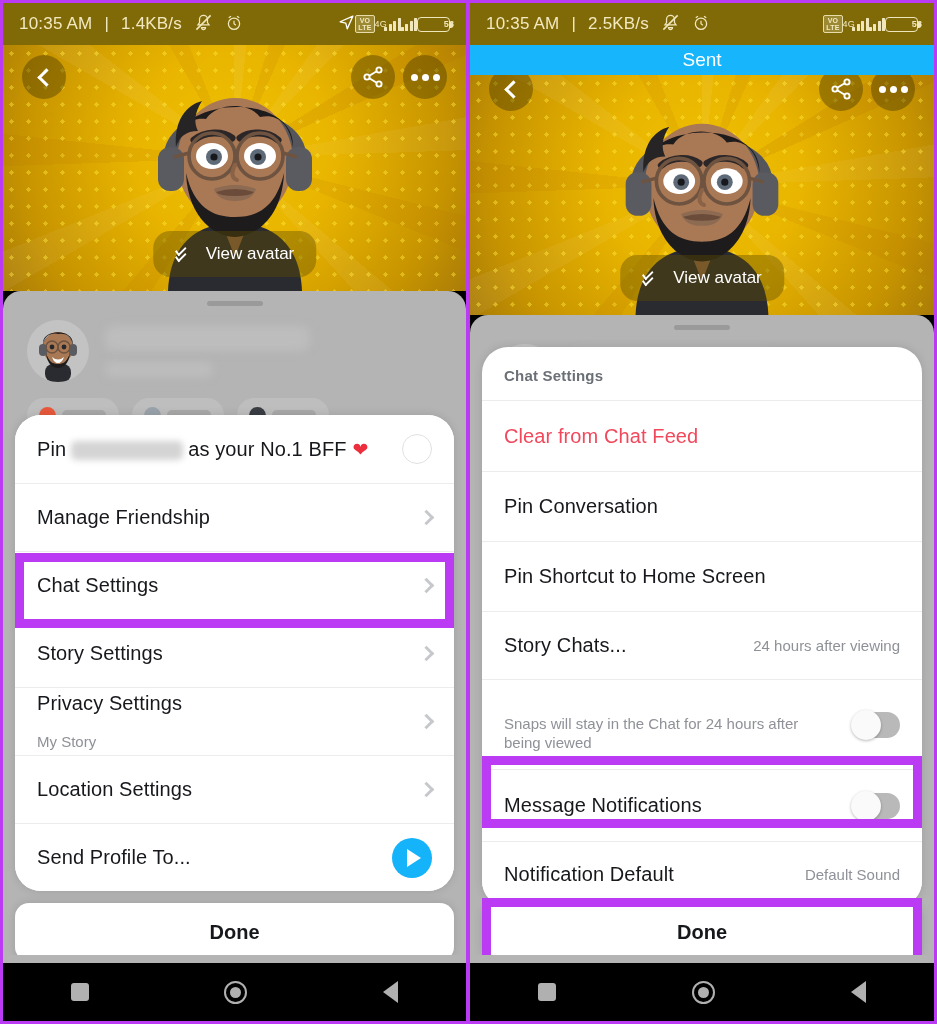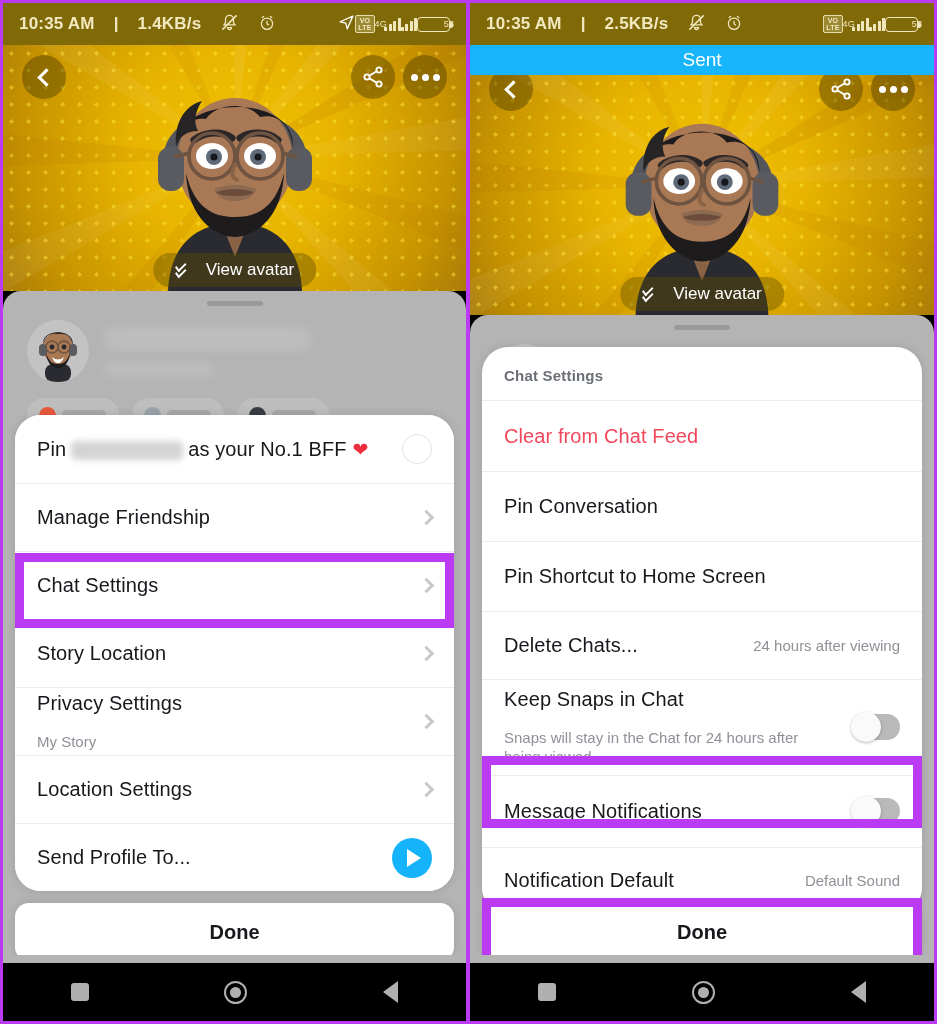--- a/index.html
+++ b/index.html
@@ -36,21 +36,21 @@
     background: #806a08;
     color: #f2e9c0;
     display: flex;
     align-items: center;
     justify-content: space-between;
     padding: 0 16px;
     font-size: 17px;
     letter-spacing: .2px;
     z-index: 40;
   }
-  .sb-left { display: flex; align-items: center; gap: 19px; white-space: nowrap; font-weight: bold; }
+  .sb-left { display: flex; align-items: center; gap: 12px; white-space: nowrap; }
   .sb-right { display: flex; align-items: center; }
   .sb-ico { display: inline-block; line-height: 1; }
   .volte {
     font-size: 7px; line-height: 7px; font-weight: bold;
     border: 1px solid #e8dca8; border-radius: 2px;
     padding: 1px 2px; text-align: center;
     background: rgba(240,230,180,.25);
   }
   .volte i { display:block; font-style: normal; }
   .net4g { font-size: 9px; line-height: 9px; margin-right: -3px; }
@@ -58,21 +58,21 @@
   .bars span { width: 3px; background: #f0e7bd; border-radius: .5px; }
   .bars span:nth-child(1){height:4px}
   .bars span:nth-child(2){height:7px}
   .bars span:nth-child(3){height:10px}
   .bars span:nth-child(4){height:13px}
   .battery {
     position: relative;
     width: 30px; height: 15px;
     border: 1.5px solid #efe6bc; border-radius: 4px;
     display: flex; align-items: center; justify-content: center;
-    font-size: 9px; font-weight: normal; color: #efe6bc; padding-left: 31px;
+    font-size: 9px; font-weight: bold; color: #efe6bc; padding-left: 31px;
   }
   .battery:after {
     content:""; position:absolute; right:-4px; top:4px;
     width:3px; height:6px; background:#efe6bc; border-radius:0 2px 2px 0;
   }
 
   
   .sent-banner {
     height: 30px; background: #17b5fb; color: #fff;
     display: flex; align-items: center; justify-content: center;
@@ -128,24 +128,24 @@
     border-left: 3.5px solid #fff; border-bottom: 3.5px solid #fff;
     transform: rotate(45deg); margin-left: 4px;
   }
   .dots3 { display: flex; gap: 4px; }
   .dots3 i { width: 7px; height: 7px; border-radius: 50%; background: #fff; }
 
   
   .bitmoji { position: absolute; left: 50%; bottom: 0; transform: translateX(-50%); z-index: 4; }
 
   .view-avatar {
-    position: absolute; left: 50%; bottom: 4px;
+    position: absolute; left: 50%; bottom: 14px;
     transform: translateX(-50%);
     z-index: 5;
-    height: 34px; padding: 0 22px;
+    height: 46px; padding: 0 22px;
     border-radius: 17px;
     background: rgba(96,78,0,.40);
     color: #fff; font-size: 17px;
     display: flex; align-items: center; gap: 18px;
     white-space: nowrap;
   }
   .dblchev {
     position: relative; width: 13px; height: 13px;
   }
   .dblchev i {
@@ -479,21 +479,21 @@
 
       <div class="menu-item">
         <div class="mi-main">
           <div class="mi-label">Chat Settings</div>
         </div>
         <span class="chev-right"></span>
       </div>
 
       <div class="menu-item">
         <div class="mi-main">
-          <div class="mi-label">Story Location</div>
+          <div class="mi-label">Story Settings</div>
         </div>
         <span class="chev-right"></span>
       </div>
 
       <div class="menu-item">
         <div class="mi-main">
           <div class="mi-label">Privacy Settings</div>
           <div class="mi-sub">My Story</div>
         </div>
         <span class="chev-right"></span>
@@ -684,28 +684,27 @@
       </div>
 
       <div class="menu-item" style="min-height:70px;">
         <div class="mi-main">
           <div class="mi-label">Pin Shortcut to Home Screen</div>
         </div>
       </div>
 
       <div class="menu-item" style="min-height:68px;">
         <div class="mi-main">
-          <div class="mi-label">Delete Chats...</div>
+          <div class="mi-label">Story Chats...</div>
         </div>
         <span class="mi-value">24 hours after viewing</span>
       </div>
 
       <div class="menu-item" style="min-height:90px; padding-top:8px; padding-bottom:8px;">
         <div class="mi-main">
-          <div class="mi-label">Keep Snaps in Chat</div>
           <div class="mi-sub" style="max-width:330px;">Snaps will stay in the Chat for 24 hours after being viewed</div>
         </div>
         <span class="toggle">
             <i></i>
           </span>
       </div>
 
       <div class="menu-item" style="min-height:72px;">
         <div class="mi-main">
           <div class="mi-label">Message Notifications</div>

